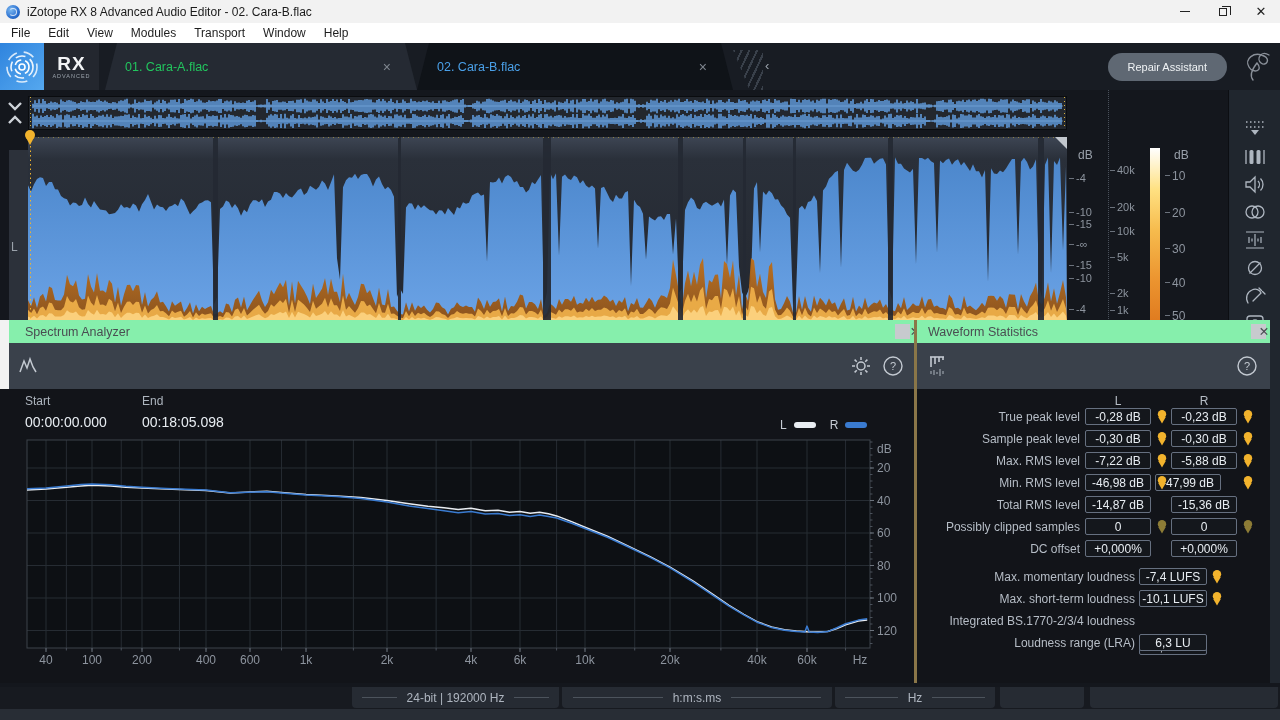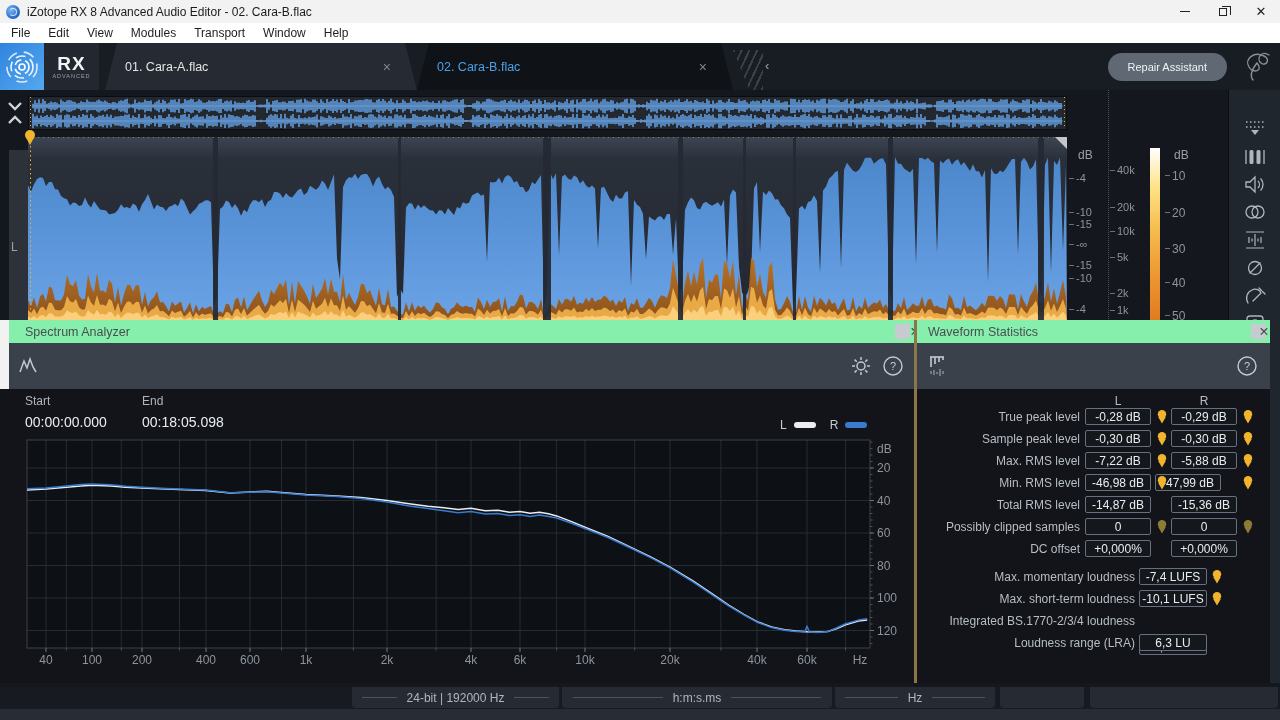--- a/index.html
+++ b/index.html
@@ -22,21 +22,21 @@
 
   
   .tabbar { height:47px; background:#181c23; display:flex; position:relative; }
   .logo { width:44px; height:47px; background:linear-gradient(135deg,#2f84de,#55a8ef); display:flex; align-items:center; justify-content:center; }
   .brand { width:55px; height:47px; background:#23272f; display:flex; flex-direction:column; align-items:center; justify-content:center; }
   .brand-rx { color:#f2f4f6; font-size:19px; font-weight:bold; letter-spacing:1px; line-height:18px; }
   .brand-adv { color:#9aa2ab; font-size:5.5px; letter-spacing:1px; }
   .tab { height:47px; position:relative; display:flex; align-items:center; padding:0 26px 0 20px; }
   .tab-1 { width:312px; margin-left:6px; background:#252a33; clip-path:polygon(12px 0, calc(100% - 12px) 0, 100% 100%, 0 100%); }
   .tab-2 { width:316px; background:#0f1318; clip-path:polygon(12px 0, calc(100% - 12px) 0, 100% 100%, 0 100%); }
-  .tab-label { font-size:12.5px; color:#e5e5e5; flex:1; }
+  .tab-label { font-size:12.5px; color:#22c55e; flex:1; }
   .tab-2 .tab-label { color:#4aa0e8; }
   .tab-close { font-size:14px; color:#7f868f; margin-left:8px; }
   .hatch { width:30px; height:40px; margin-top:7px; clip-path:polygon(0 0, 100% 0, 100% 100%, 55% 100%);
     background:repeating-linear-gradient(115deg,#39404a 0 2px,transparent 2px 7px); }
   .hatch-arrow { color:#9aa2ab; font-size:13px; margin:15px 0 0 2px; }
   .repair-btn { position:absolute; right:53px; top:10px; height:28px; padding:0 20px; border-radius:14px;
     background:#5f6873; color:#eff2f4; font-size:11px; display:flex; align-items:center; border:none; }
   .squiggle { position:absolute; right:6px; top:7px; }
 
   
@@ -474,21 +474,21 @@
       </svg>
       <svg width="22" height="22" viewBox="0 0 22 22" style="position:absolute;right:12px;top:12px">
         <circle cx="11" cy="11" r="9" stroke="#c3c9d1" stroke-width="1.4" fill="none"></circle>
         <text x="11" y="15" text-anchor="middle" font-size="11" fill="#c3c9d1" font-family="Liberation Sans, sans-serif">?</text>
       </svg>
     </div>
     <div class="stat-hdr" style="left:168px">L</div>
     <div class="stat-hdr" style="left:254px">R</div>
   <div class="srow-label" style="left: 6px; right: 190px; top: 90px;">True peak level</div>
       <div class="sbox" style="left: 168px; top: 88px; width: 66px;">-0,28 dB</div>
-      <div class="sbox" style="left: 254px; top: 88px; width: 66px;">-0,29 dB</div>
+      <div class="sbox" style="left: 254px; top: 88px; width: 66px;">-0,23 dB</div>
       <svg class="pin" width="10" height="14" viewBox="0 0 10 14" style="left: 240px; top: 90px;">
         <circle cx="5" cy="4.2" r="4.2" fill="#f2b32d"></circle>
         <path d="M1.2,7 L8.8,7 L5,13.4 Z" fill="#f2b32d"></path>
       </svg>
       <svg class="pin" width="10" height="14" viewBox="0 0 10 14" style="left: 326px; top: 90px;">
         <circle cx="5" cy="4.2" r="4.2" fill="#f2b32d"></circle>
         <path d="M1.2,7 L8.8,7 L5,13.4 Z" fill="#f2b32d"></path>
       </svg>
       <div class="srow-label" style="left: 6px; right: 190px; top: 112px;">Sample peak level</div>
       <div class="sbox" style="left: 168px; top: 110px; width: 66px;">-0,30 dB</div>

